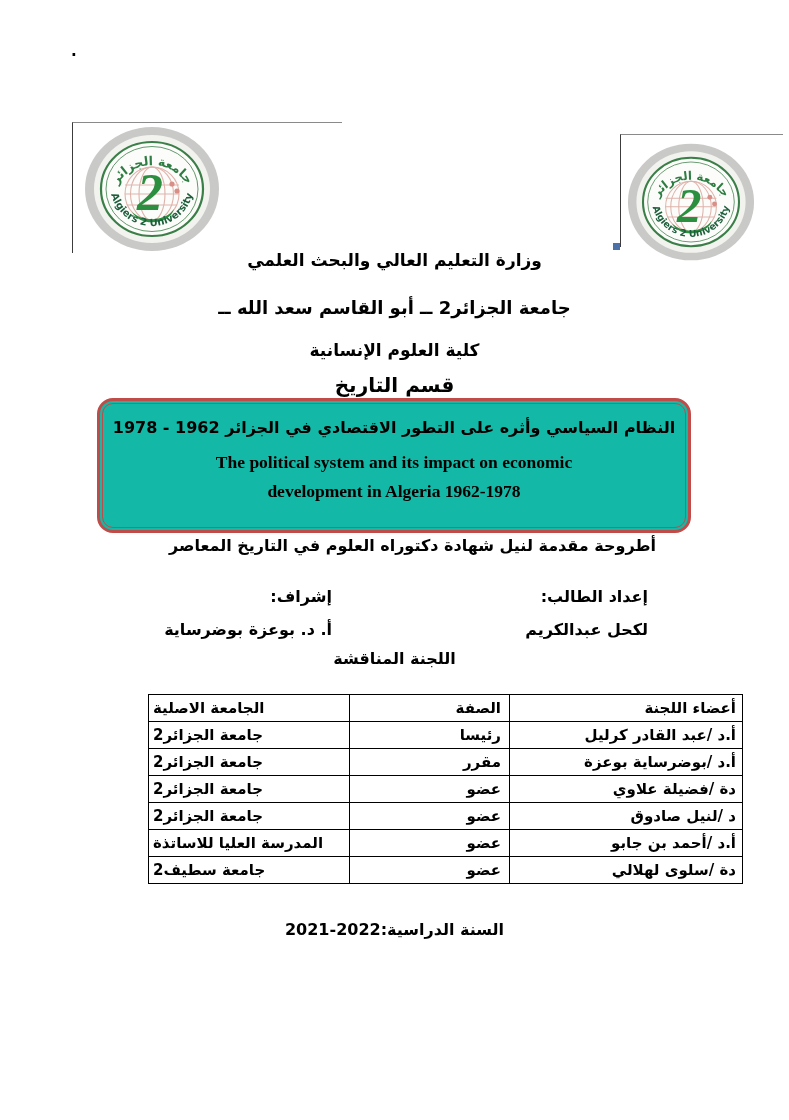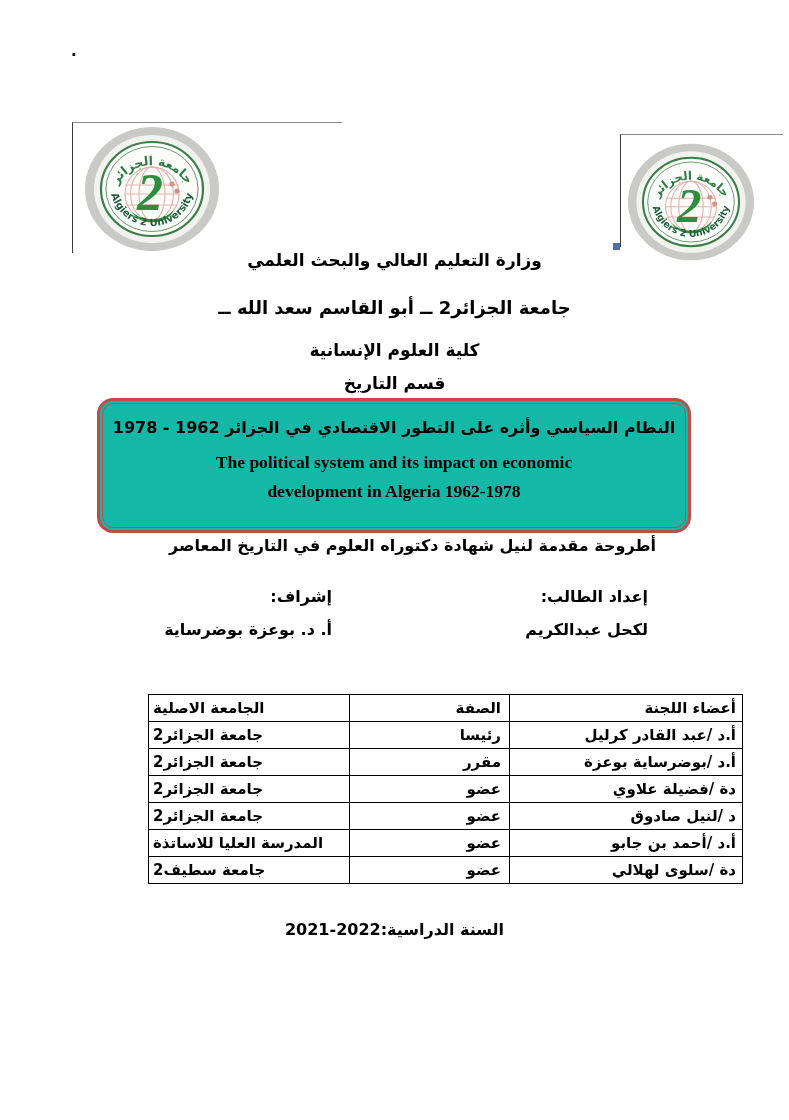--- a/index.html
+++ b/index.html
@@ -20,21 +20,21 @@
     position:absolute; left:620px; top:134px; width:162px; height:112px;
     border-top:1px solid #8a8a8a; border-left:1px solid #3c3c3c;
   }
   .logo-left  { position:absolute; left:84px;  top:126px; width:136px; height:126px; }
   .logo-right { position:absolute; left:627px; top:139px; width:128px; height:126px; }
   .resize-handle { position:absolute; left:613px; top:243px; width:7px; height:7px; background:#4a72a8; }
 
   .ministry-line   { top:250px; font-size:17px; }
   .university-line { top:297px; font-size:18px; }
   .faculty-line    { top:340px; font-size:17px; }
-  .dept-line       { top:373px; font-size:17px; }
+  .dept-line       { top:373px; font-size:20px; }
 
   .title-box {
     position:absolute; left:97px; top:398px; width:588px; height:129px;
     border:3px solid #bf4c49; border-radius:16px; background:#14b8a6;
   }
   .title-box-inner {
     position:absolute; top:2px; left:2px; right:2px; bottom:2px;
     border:1px solid #bf4c49; border-radius:11px; padding-top:14px;
   }
   .arabic-title { text-align:center; font-weight:bold; font-size:16px; }
@@ -140,20 +140,21 @@
 
   <div class="prep-right" dir="rtl">
     <div>إعداد الطالب:</div>
     <div>لكحل عبدالكريم</div>
   </div>
   <div class="prep-left" dir="rtl">
     <div>إشراف:</div>
     <div>أ. د. بوعزة بوضرساية</div>
   </div>
 
+  <div class="center-line committee-heading" dir="rtl">اللجنة المناقشة</div>
 
   <table class="committee-table" dir="rtl">
     <tbody>
         <tr>
       <th class="col-members">أعضاء اللجنة</th>
       <th class="col-role">الصفة</th>
       <th class="col-univ">الجامعة الاصلية</th>
     </tr>
     <tr>
       <td class="col-members">أ.د /عبد القادر كرليل</td>

